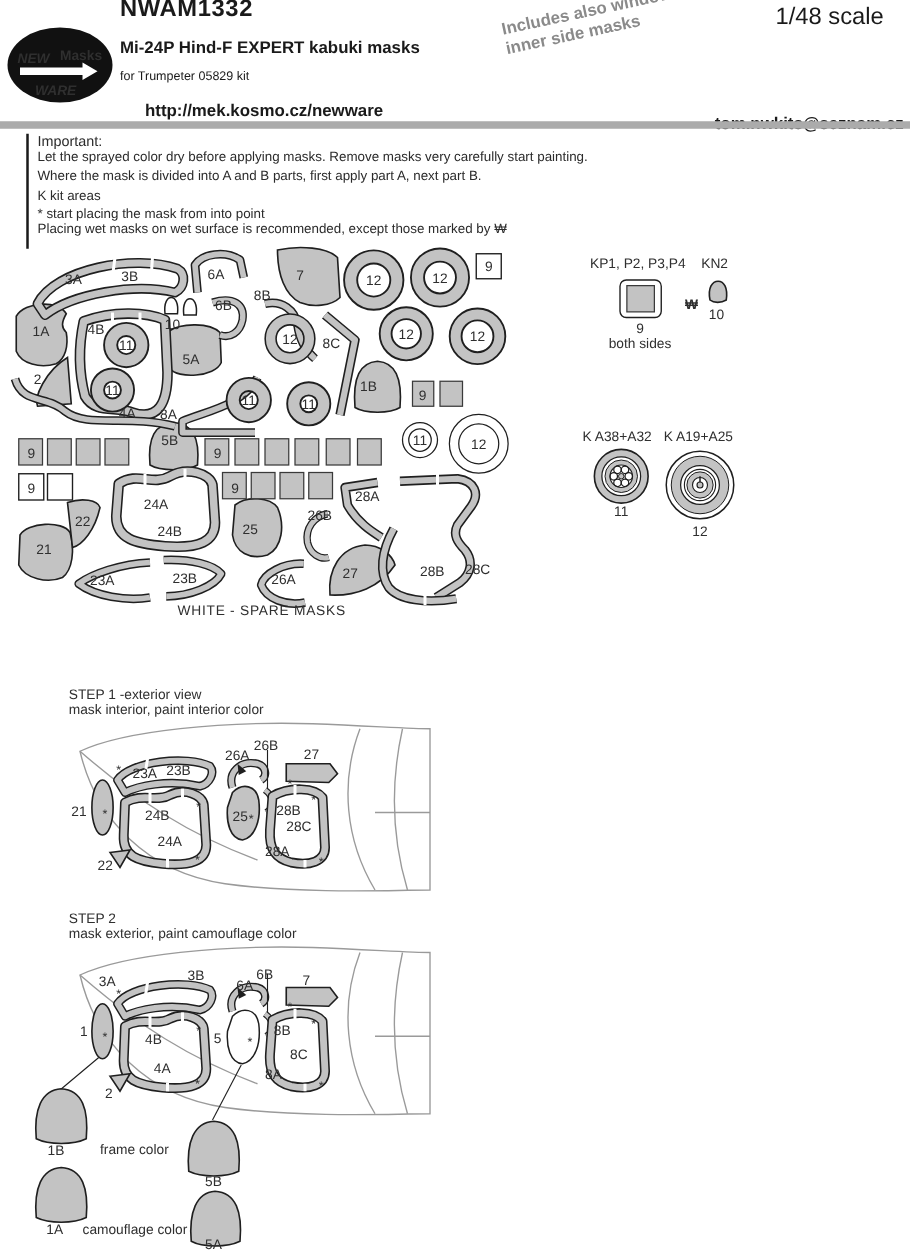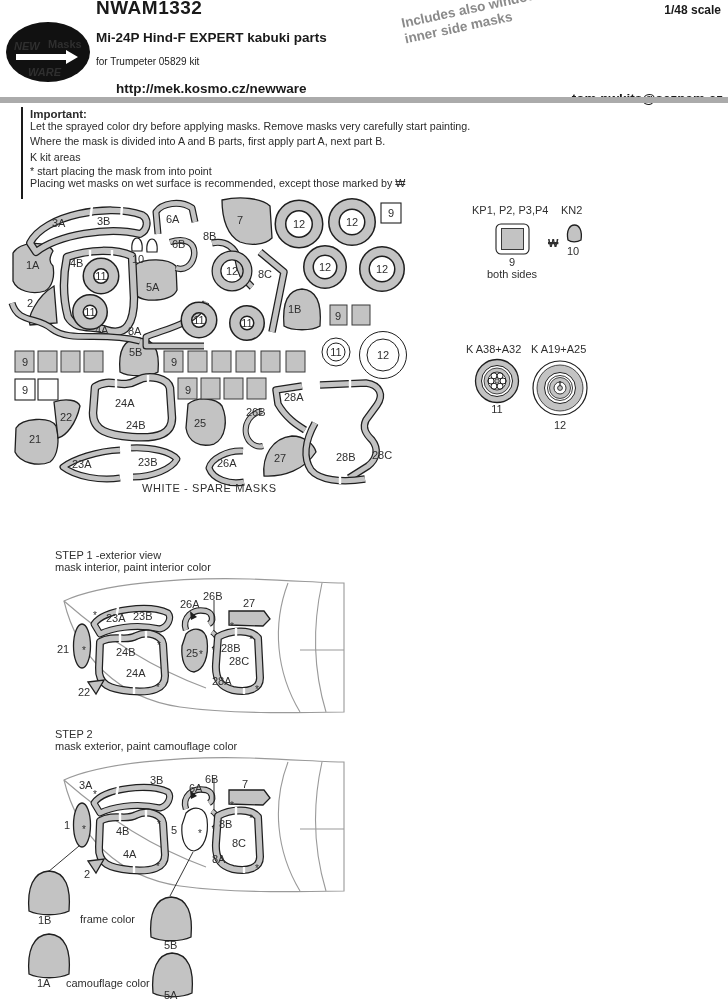--- a/index.html
+++ b/index.html
@@ -4,29 +4,29 @@
 <style>
   html,body{margin:0;padding:0;}
   body{width:728px;height:1000px;background:#fff;position:relative;overflow:hidden;
        font-family:"Liberation Sans",sans-serif;color:#1a1a1a;}
   .abs{position:absolute;}
   
   .product-code{left:96px;top:-3px;font-size:19px;font-weight:700;letter-spacing:.5px;}
   .t1{left:96px;top:30px;font-size:13.5px;font-weight:700;}
   .t2{left:96px;top:56px;font-size:10px;font-weight:400;}
   .t3{left:96px;top:81px;font-size:13.5px;font-weight:700;padding-left:20px;}
-  .scale{right:7px;top:3px;font-size:12px;font-weight:700;}
+  .scale{right:21px;top:3px;font-size:19px;font-weight:400;}
   .email{right:5px;top:81px;font-size:13.5px;font-weight:700;margin-top:10px;}
   .diag{left:400px;top:16px;width:180px;font-size:13.5px;line-height:16px;color:#8a8a8a;
         transform:rotate(-12deg);transform-origin:left top;font-weight:700;}
   .graybar{left:0;top:97px;width:728px;height:6px;background:#ababab;}
   
   .imp-border{left:21px;top:107px;width:2px;height:92px;background:#1a1a1a;}
   .imp{left:30px;top:109px;width:668px;font-size:10.7px;line-height:11.5px;color:#2b2b2b;}
-  .imp .h{font-weight:700;font-size:11.5px;}
+  .imp .h{font-weight:400;font-size:11.5px;}
   .imp .g{margin-top:4px;}
   .imp .g2{margin-top:3px;}
   
   svg text{font-family:"Liberation Sans",sans-serif;fill:#2f2f2f;font-size:11px;}
   .bo{fill:none;stroke:#1f1f1f;stroke-linejoin:round;}
   .bi{fill:none;stroke:#c3c3c3;stroke-linejoin:round;}
   .blob{fill:#c3c3c3;stroke:#1f1f1f;stroke-width:1.3;}
   .wblob{fill:#fff;stroke:#1f1f1f;stroke-width:1.2;}
   .sq{fill:#c3c3c3;stroke:#3a3a3a;stroke-width:1;}
   .sqw{fill:#fff;stroke:#1f1f1f;stroke-width:1.1;}
@@ -44,21 +44,21 @@
 
 <div>
   <svg class="abs logo" width="92" height="66" viewBox="0 0 92 66">
     <ellipse cx="44" cy="32" rx="42" ry="30" fill="#111"></ellipse>
     <text x="10" y="30" font-size="15" font-weight="700" font-style="italic" fill="#fff">NEW</text>
     <text x="44" y="28" font-size="12" font-weight="700" fill="#bdbdbd">Masks</text>
     <polygon points="12,34 62,34 62,30 74,37 62,44 62,40 12,40" fill="#fff"></polygon>
     <text x="24" y="56" font-size="15" font-weight="700" font-style="italic" fill="#fff">WARE</text>
   </svg>
   <div class="abs product-code">NWAM1332</div>
-  <div class="abs t1">Mi-24P Hind-F EXPERT kabuki parts</div>
+  <div class="abs t1">Mi-24P Hind-F EXPERT kabuki masks</div>
   <div class="abs t2">for Trumpeter 05829 kit</div>
   <div class="abs t3">http://mek.kosmo.cz/newware</div>
   <div class="abs scale">1/48 scale</div>
   <div class="abs email">tom.nwkits@seznam.cz</div>
   <div class="abs diag">
     <div>Includes also windows</div>
     <div>inner side masks</div>
   </div>
   <div class="abs graybar"></div>
 </div>

